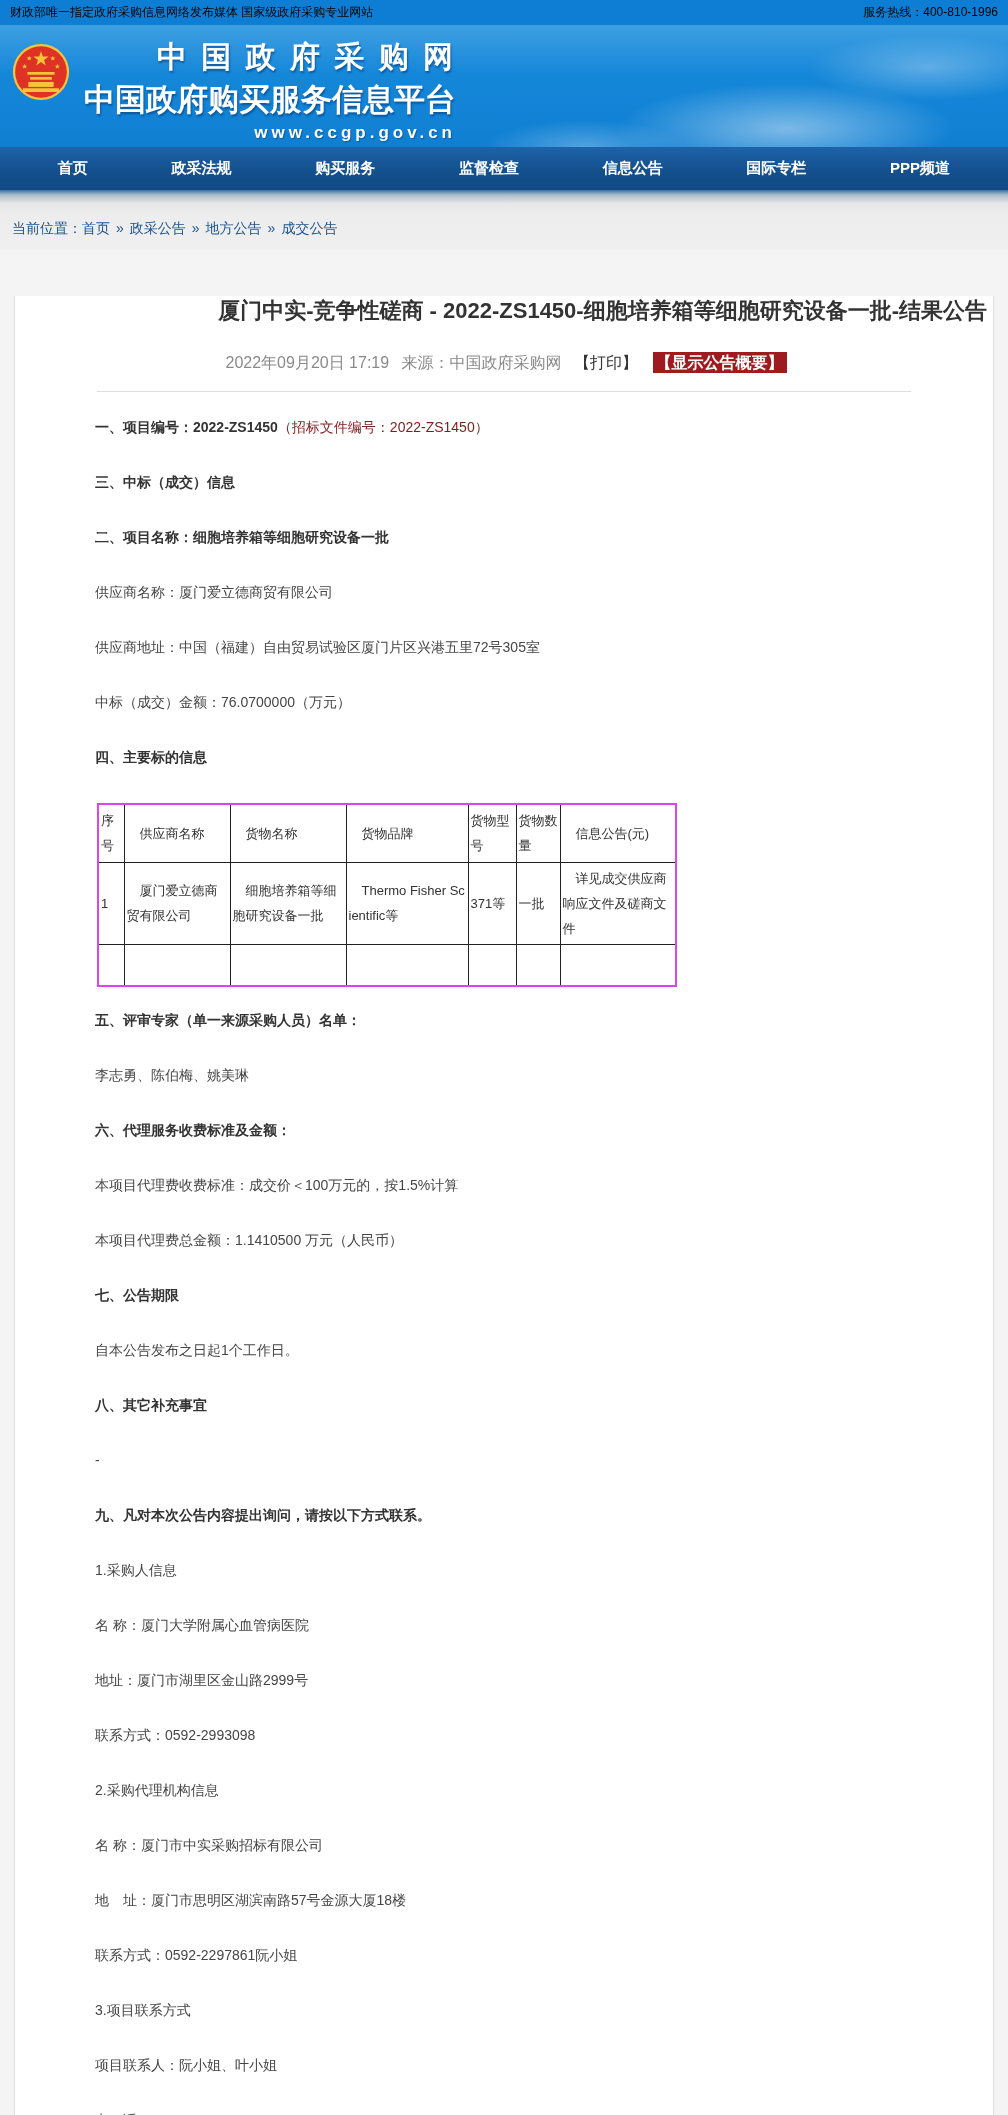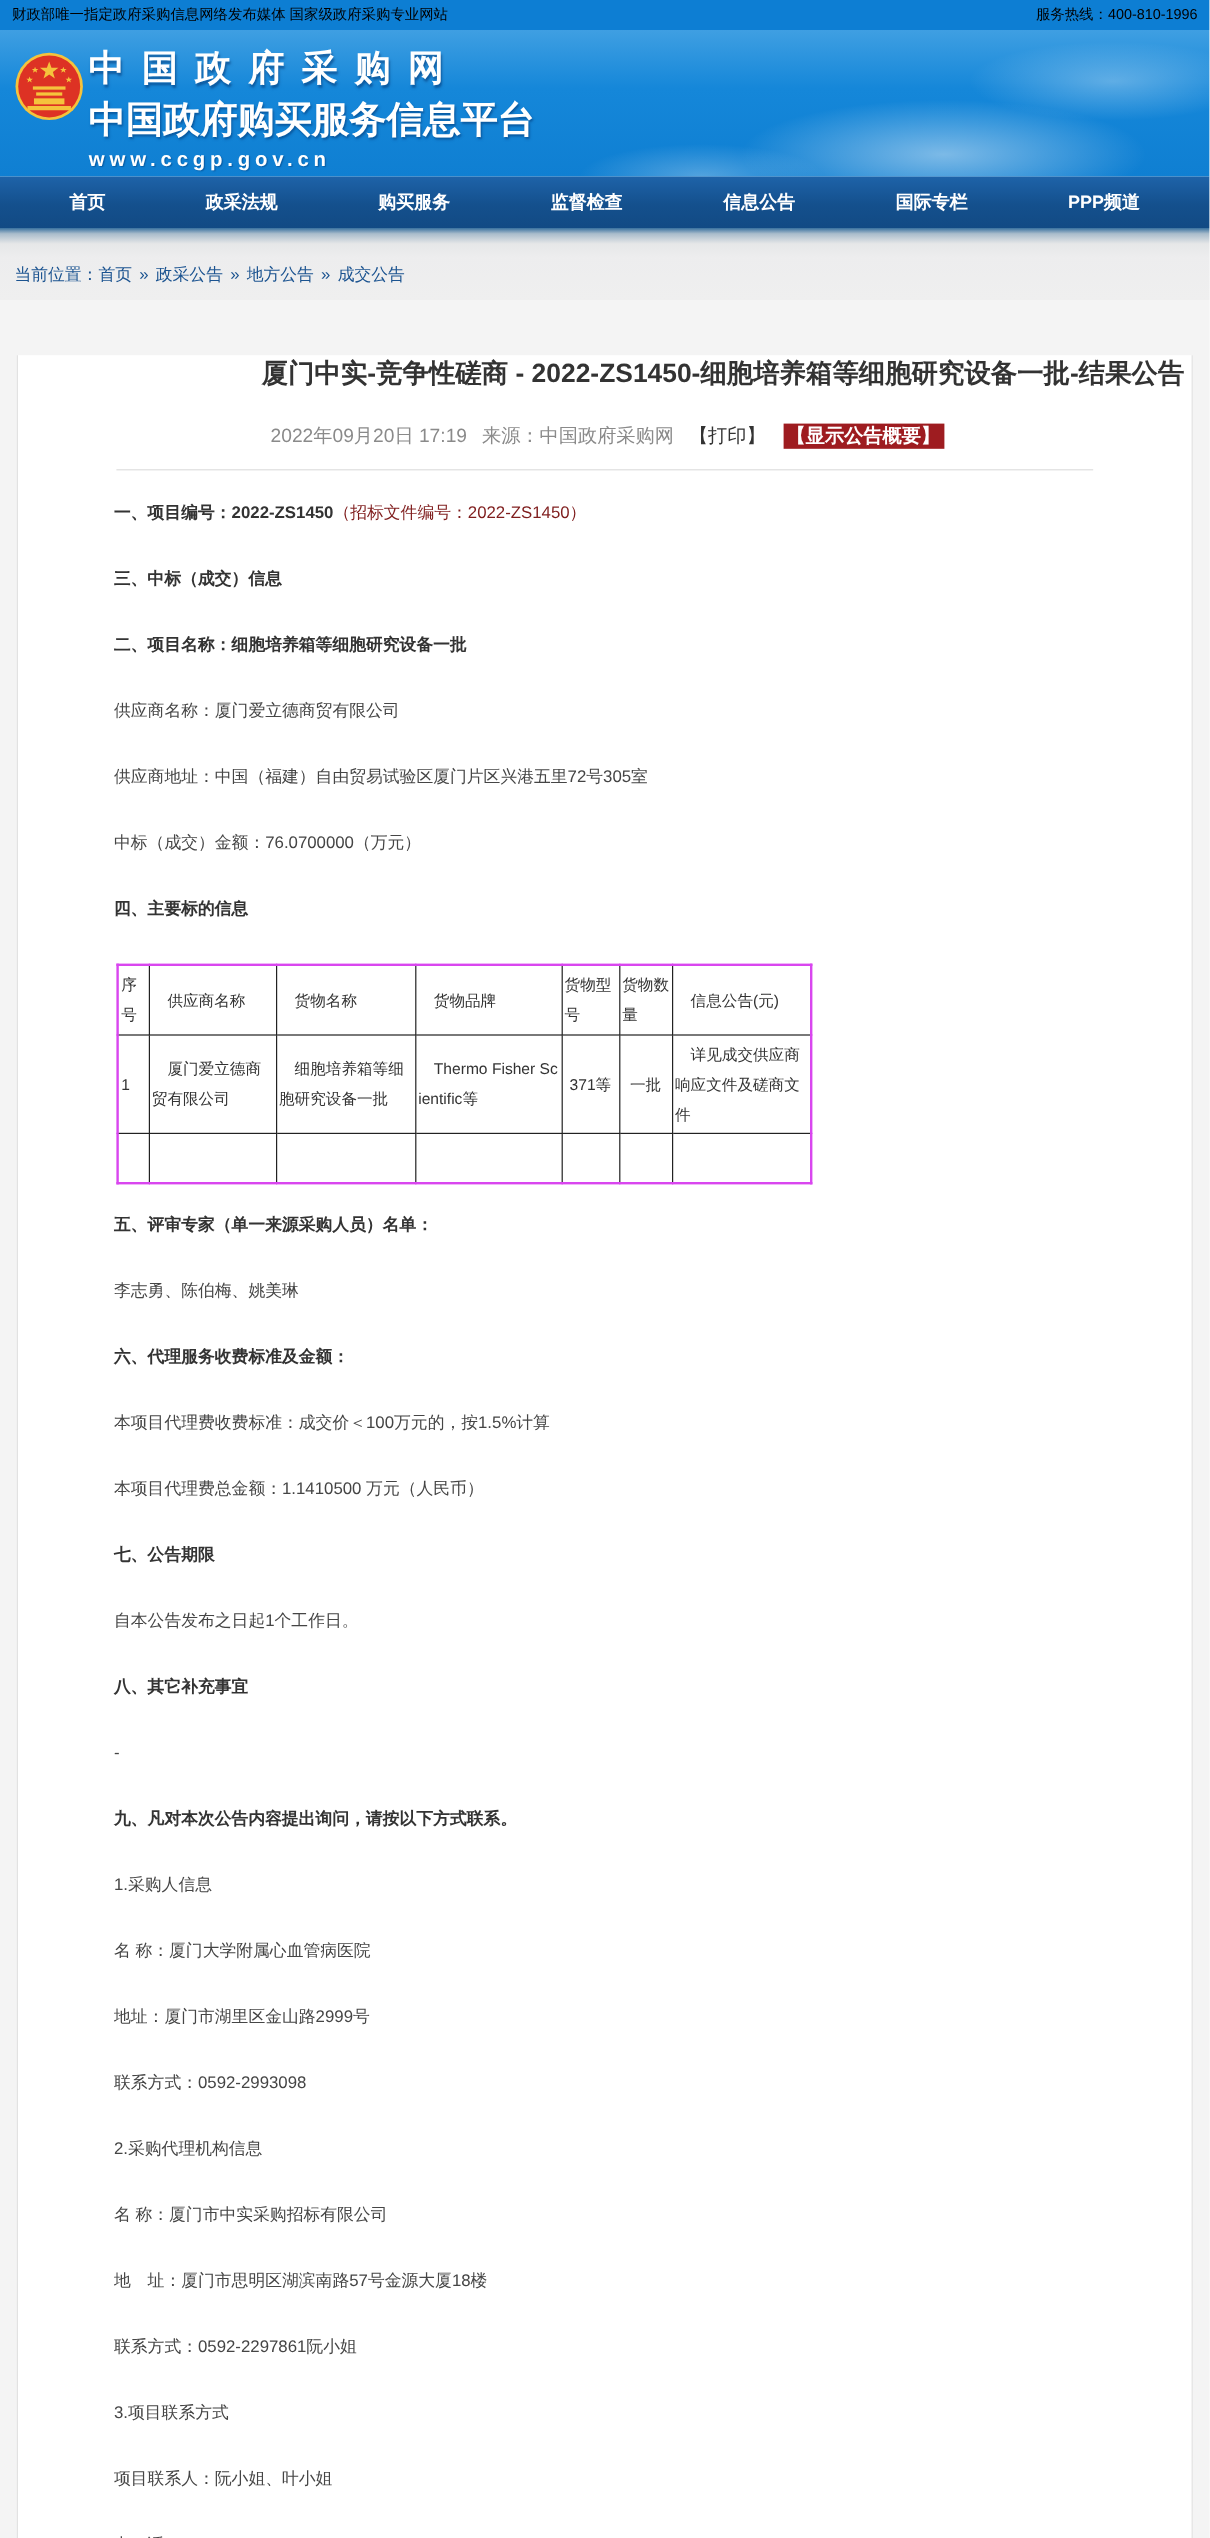--- a/index.html
+++ b/index.html
@@ -23,21 +23,21 @@
     background: linear-gradient(180deg, #3f9fe2 0%, #1587d9 40%, #0f7fd2 100%);
   }
   .masthead::before {
     content: ""; position: absolute; inset: 0;
     background:
       radial-gradient(ellipse 260px 70px at 78% 85%, rgba(255,255,255,.45), transparent 65%),
       radial-gradient(ellipse 200px 55px at 92% 35%, rgba(255,255,255,.30), transparent 60%),
       radial-gradient(ellipse 170px 45px at 58% 100%, rgba(255,255,255,.28), transparent 60%);
   }
   .emblem { position: absolute; left: 12px; top: 18px; width: 58px; height: 58px; cursor: pointer; }
-  .brand { position: absolute; left: 74px; top: 12px; text-align: left; color: #fff; }
+  .brand { position: absolute; left: 84px; top: 12px; text-align: right; color: #fff; }
   .site-name {
     font-size: 30px; font-weight: bold; letter-spacing: 3px; white-space: nowrap;
     text-shadow: 1px 2px 2px rgba(0,50,110,.55);
   }
   .site-subtitle {
     font-size: 31px; font-weight: bold; margin-top: 1px; white-space: nowrap;
     text-shadow: 1px 2px 2px rgba(0,50,110,.55);
   }
   .site-url {
     font-size: 17px; font-weight: bold; letter-spacing: 4px; margin-top: 2px;
@@ -85,21 +85,21 @@
   table.goods {
     border-collapse: collapse; border: 2px solid #d946ef; table-layout: fixed;
     width: 578px; margin: 6px 0 24px 2px;
   }
   .goods th, .goods td {
     border: 1px solid #222; font-size: 13px; font-weight: normal; color: #333;
     text-align: left; vertical-align: middle; padding: 3px 2px; line-height: 25px;
     word-break: break-all; overflow: hidden;
   }
   .goods .ind { text-indent: 1em; }
-  .goods .ctr { text-align: center; text-indent: 0; margin-top: 36px; }
+  .goods .ctr { text-indent: 0; margin-top: 36px; }
   .goods tr.hrow  { height: 58px; }
   .goods tr.drow1 { height: 64px; }
   .goods tr.drow2 { height: 42px; }
 </style>
 </head>
 <body>
 
 <div>
 
   <div class="topbar">

